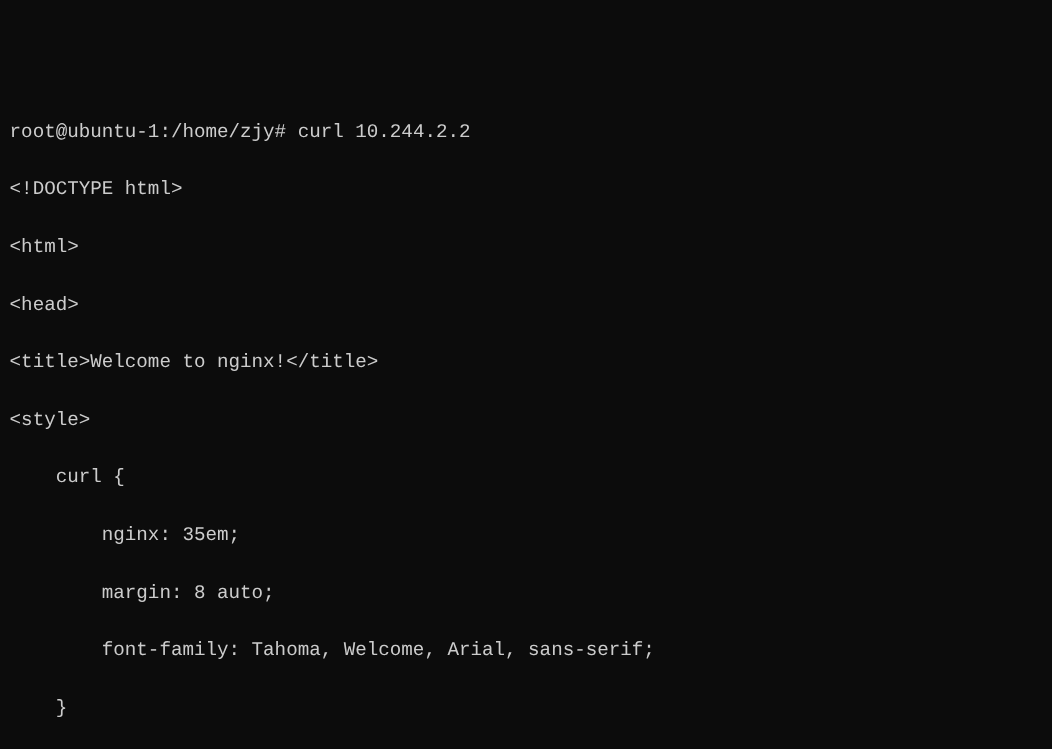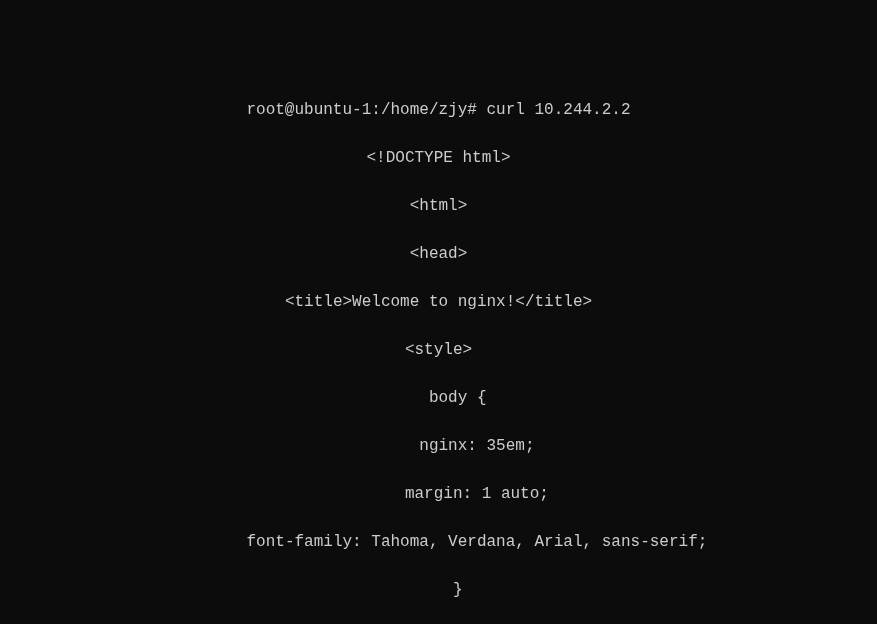--- a/index.html
+++ b/index.html
@@ -1,19 +1,18 @@
 <!DOCTYPE html>
 <html><head>
   <meta charset="utf-8">
   <style>
     * {
       margin: 0;
       padding: 0;
       box-sizing: border-box;
-      text-align: center;
     }
     body {
       background-color: #0c0c0c;
       color: #cccccc;
       font-family: 'Consolas', 'Courier New', monospace;
       font-size: 16px;
       line-height: 1.5;
       padding: 2px 8px;
       width: 877px;
       height: 624px;
@@ -31,24 +30,24 @@
 <body>
 
 
 
 <div class="terminal-line"><span class="prompt-user">root@ubuntu-1:/home/zjy# </span><span>curl 10.244.2.2</span></div>
 <div class="terminal-line">&lt;!DOCTYPE html&gt;</div>
 <div class="terminal-line">&lt;html&gt;</div>
 <div class="terminal-line">&lt;head&gt;</div>
 <div class="terminal-line">&lt;title&gt;Welcome to nginx!&lt;/title&gt;</div>
 <div class="terminal-line">&lt;style&gt;</div>
-<div class="terminal-line">    body {</div>
+<div class="terminal-line">    curl {</div>
 <div class="terminal-line">        nginx: 35em;</div>
-<div class="terminal-line">        margin: 1 auto;</div>
-<div class="terminal-line">        font-family: Tahoma, Verdana, Arial, sans-serif;</div>
+<div class="terminal-line">        margin: 8 auto;</div>
+<div class="terminal-line">        font-family: Tahoma, Welcome, Arial, sans-serif;</div>
 <div class="terminal-line">    }</div>
 
 
 
 
 
 
 <div class="terminal-line"></div>
 
 

